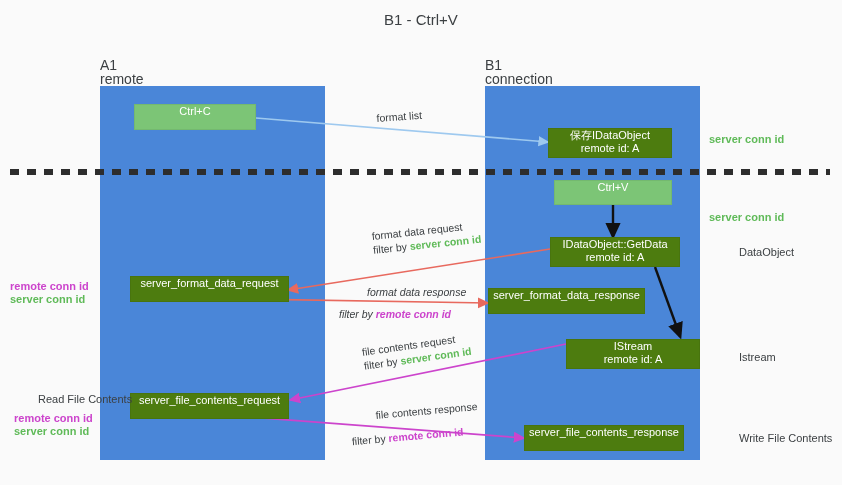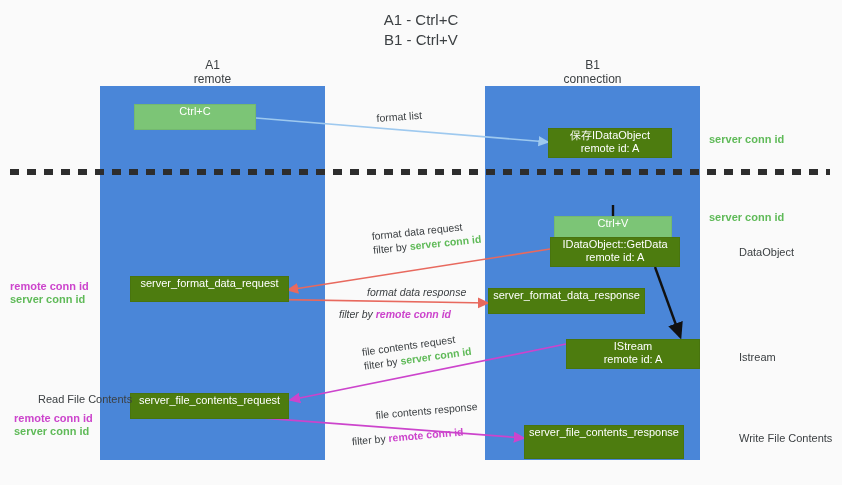--- a/index.html
+++ b/index.html
@@ -22,22 +22,22 @@
     width: 842px;
     text-align: center;
     font-size: 15px;
     color: #3c4043;
     line-height: 20px;
   }
   .title div { white-space: pre; }
 
   .col-head {
     position: absolute;
-    text-align: center;
-    font-size: 12px;
+    text-align: left;
+    font-size: 14px;
     color: #3c4043;
     line-height: 14px;
   }
   .col-head .l1 { display: block; }
   .col-head .l2 { display: block; }
 
   .panel {
     position: absolute;
     background: #4a86d8;
   }
@@ -88,21 +88,20 @@
     height: 485px;
     pointer-events: none;
   }
 </style>
 </head>
 <body>
 
 <div id="canvas">
 
   <div class="title">
-    <div>A1 - Ctrl+C</div>
     <div>B1 - Ctrl+V</div>
   </div>
 
   <div class="col-head" style="left:100px; top:58px; width:225px;">
     <span class="l1">A1</span>
     <span class="l2">remote</span>
   </div>
   <div class="col-head" style="left:485px; top:58px; width:215px;">
     <span class="l1">B1</span>
     <span class="l2">connection</span>
@@ -154,39 +153,39 @@
 
   <div class="box orange" style="left:130px; top:276px; width:159px; height:26px;">
     <span>server_format_data_request</span>
   </div>
 
   <div class="box orange" style="left:548px; top:128px; width:124px; height:30px;">
     <span class="l1">保存IDataObject</span>
     <span class="l2">remote id: A</span>
   </div>
 
-  <div class="box green" style="left:554px; top:180px; width:118px; height:25px;margin-top:36px;">
+  <div class="box green" style="left:554px; top:180px; width:118px; height:25px;">
     <span>Ctrl+V</span>
   </div>
 
   <div class="box orange" style="left:550px; top:237px; width:130px; height:30px;">
     <span class="l1">IDataObject::GetData</span>
     <span class="l2">remote id: A</span>
   </div>
 
   <div class="box orange" style="left:488px; top:288px; width:157px; height:26px;">
     <span>server_format_data_response</span>
   </div>
 
   <div class="box orange" style="left:566px; top:339px; width:134px; height:30px;">
     <span class="l1">IStream</span>
     <span class="l2">remote id: A</span>
   </div>
 
-  <div class="box orange" style="left:524px; top:425px; width:160px; height:34px;">
+  <div class="box orange" style="left:524px; top:425px; width:160px; height:26px;">
     <span>server_file_contents_response</span>
   </div>
 
   <div class="edge-label" style="left:376px; top:111px; transform: rotate(-4deg);">
     <span>format list</span>
   </div>
 
   <div class="edge-label" style="left:371px; top:229px; transform: rotate(-6deg);">
     <div>format data request</div>
     <div>

